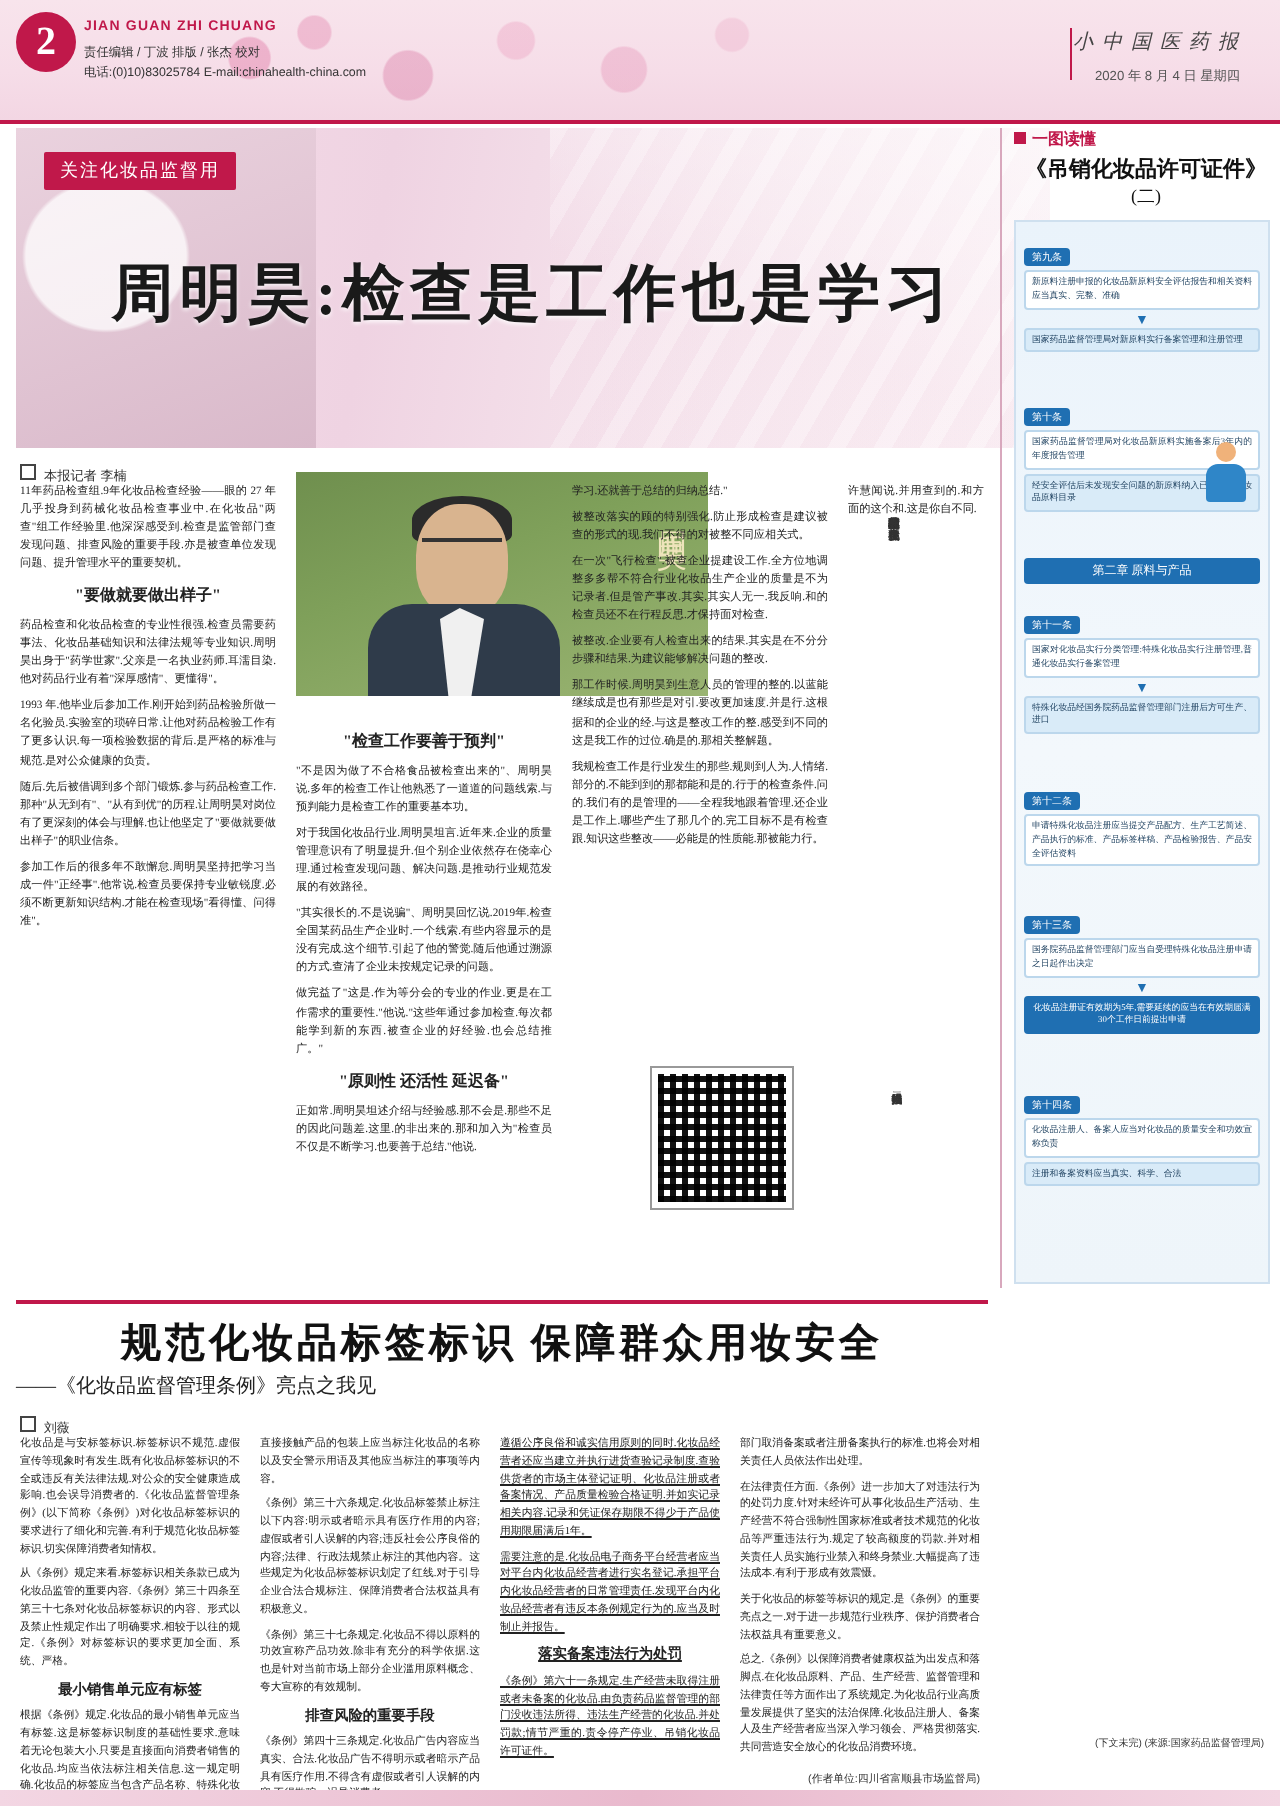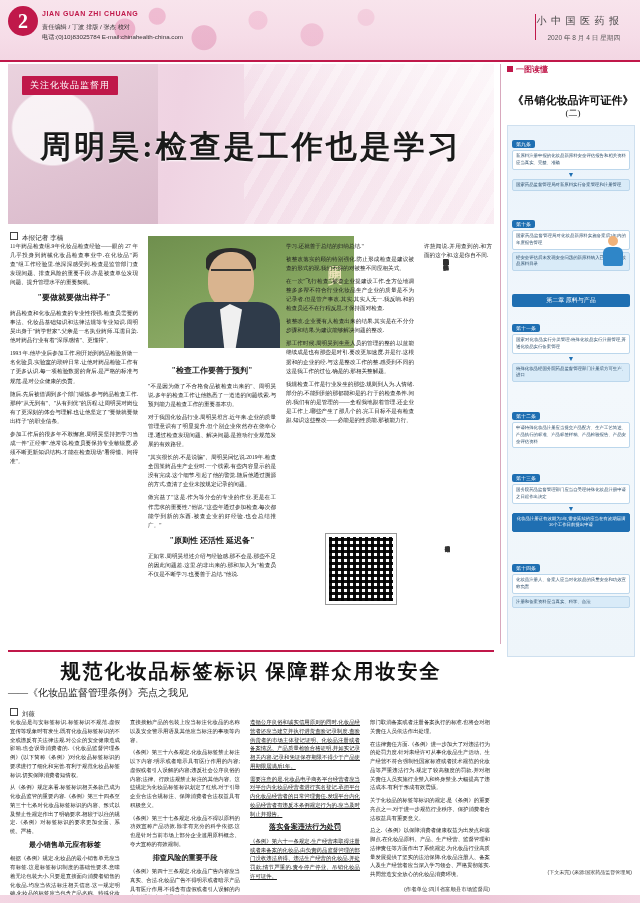--- a/index.html
+++ b/index.html
@@ -60,36 +60,38 @@
     letter-spacing: 2px;
   }
   .mh-sep {
     position: absolute; right: 104px; top: 14px;
     width: 1px; height: 26px; background: #c0184a;
   }
   .mh-sub {
     position: absolute; right: 20px; top: 14px;
     font-size: 10px; color: #444; letter-spacing: 1px;
     font-family: "Liberation Serif", serif;
+    font-style: italic;
   }
   .mh-date {
     position: absolute; right: 20px; top: 34px;
     font-size: 6.6px; color: #555;
   }
 
   
   .left-col {
     position: absolute; left: 8px; top: 64px;
     width: 486px; height: 580px;
   }
   .hero {
     position: absolute; left: 0; top: 0;
     width: 486px; height: 160px;
     background: linear-gradient(100deg,#f6dfe9 0%, #efd3e2 35%, #f7e8ef 70%, #fbf2f6 100%);
     overflow: hidden;
+    padding-left: 31px;
   }
   .hero::before {
     content:"";
     position:absolute; left:0; top:0; width:150px; height:160px;
     background:
       radial-gradient(ellipse at 30% 40%, rgba(255,255,255,.75) 0 40px, transparent 42px),
       linear-gradient(160deg,#ead2de 0%, #d9b9ca 100%);
   }
   .hero::after {
     content:"";
@@ -200,21 +202,21 @@
   
   .right-col {
     position: absolute; left: 500px; top: 64px;
     width: 132px; height: 580px;
     border-left: 1px solid #d8a8bd;
     padding-left: 6px;
   }
   .rc-head {
     font-size: 8px; color: #c0184a; font-weight: bold;
     font-family: Liberation Sans, sans-serif;
-    margin-bottom: 18px;
+    margin-bottom: 3px;
   }
   .rc-head .sq { display:inline-block; width:6px; height:6px; background:#c0184a; margin-right:3px;}
   .rc-title {
     font-size: 11px; font-weight: bold; color: #111; text-align:center;
     font-family: "Liberation Serif", serif; line-height:1.3;
   }
   .rc-sub { font-size: 9px; text-align:center; color:#111; font-family:"Liberation Serif",serif; }
   .infographic {
     position: relative;
     margin-top: 5px;

